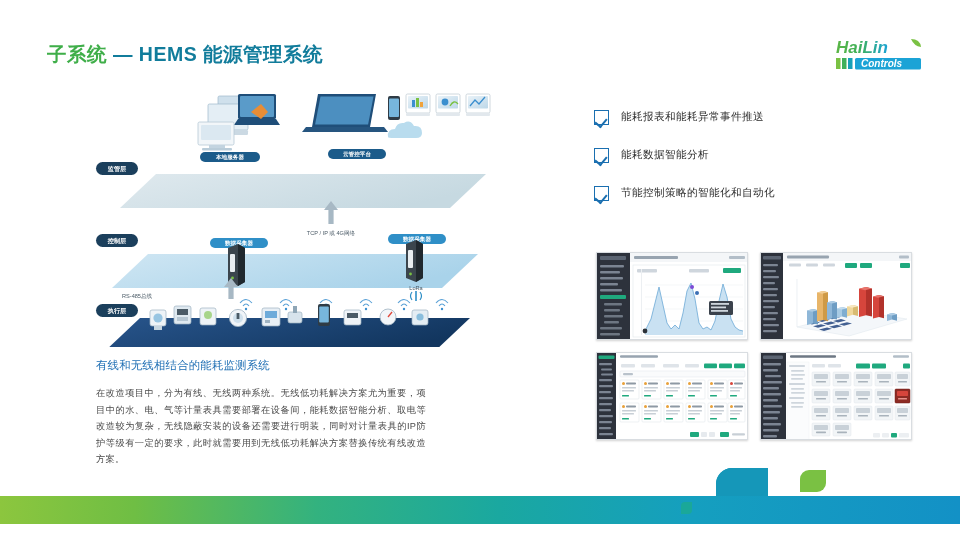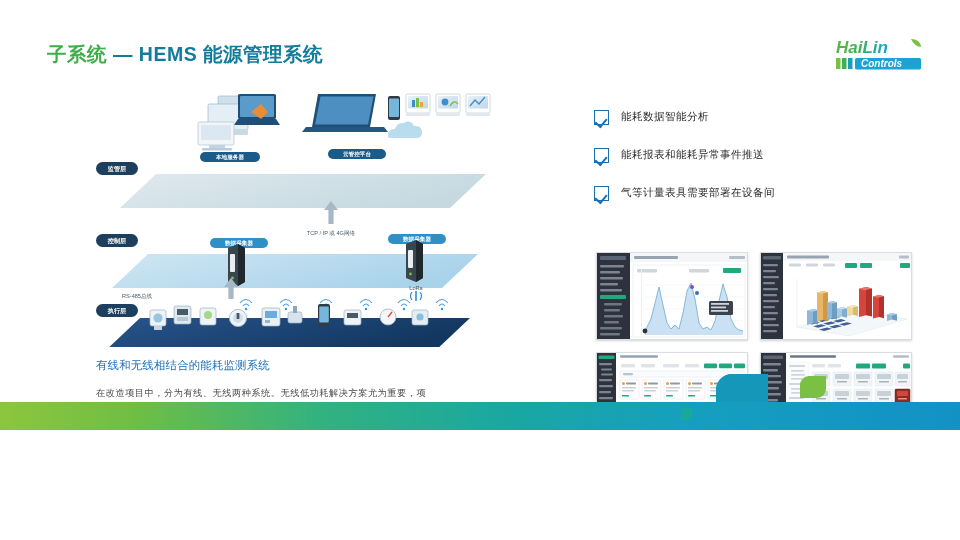--- a/index.html
+++ b/index.html
@@ -5,21 +5,21 @@
 <style>
   * { box-sizing: border-box; margin: 0; padding: 0; }
   html, body {
     width: 960px; height: 540px;
     overflow: hidden;
     background: #ffffff;
     font-family: "Liberation Sans", "DejaVu Sans", sans-serif;
   }
   #slide {
     position: relative;
-    width: 960px; height: 430px;
+    width: 960px; height: 524px;
     background: #ffffff;
     overflow: hidden;
   }
 
   
   #title {
     position: absolute; left: 47px; top: 41px;
     font-size: 19.5px; font-weight: bold;
     letter-spacing: .5px; white-space: nowrap;
   }
@@ -329,29 +329,29 @@
   </div>
 
   <div id="caption">
     <div class="head">有线和无线相结合的能耗监测系统</div>
     <div class="body">在改造项目中，分为有线、无线两种系统。无线低功耗解决方案尤为重要，项目中的水、电、气等计量表具需要部署在设备间，能耗数据智能分析、取电等改造较为复杂，无线隐蔽安装的设备还需要进行明装，同时对计量表具的IP防护等级有一定的要求，此时就需要用到无线低功耗解决方案替换传统有线改造方案。</div>
   </div>
 
   <div id="checks">
     <div class="chk-row">
       <span class="chk-box"></span>
+      <span class="chk-label">能耗报表和能耗异常事件推送</span>
+    </div>
+    <div class="chk-row">
+      <span class="chk-box"></span>
       <span class="chk-label">能耗数据智能分析</span>
     </div>
     <div class="chk-row">
       <span class="chk-box"></span>
-      <span class="chk-label">能耗报表和能耗异常事件推送</span>
-    </div>
-    <div class="chk-row">
-      <span class="chk-box"></span>
-      <span class="chk-label">气等计量表具需要部署在设备间</span>
+      <span class="chk-label">节能控制策略的智能化和自动化</span>
     </div>
   </div>
 
   <div id="thumbs">
 
     <div class="thumb">
       <svg width="152" height="88" viewBox="0 0 152 88">
         <rect width="152" height="88" fill="#ffffff"></rect>
         <rect x="0" y="0" width="33" height="88" fill="#2d323c"></rect>
         <rect x="3" y="3" width="26" height="4" rx="1" fill="#5b6472"></rect>

